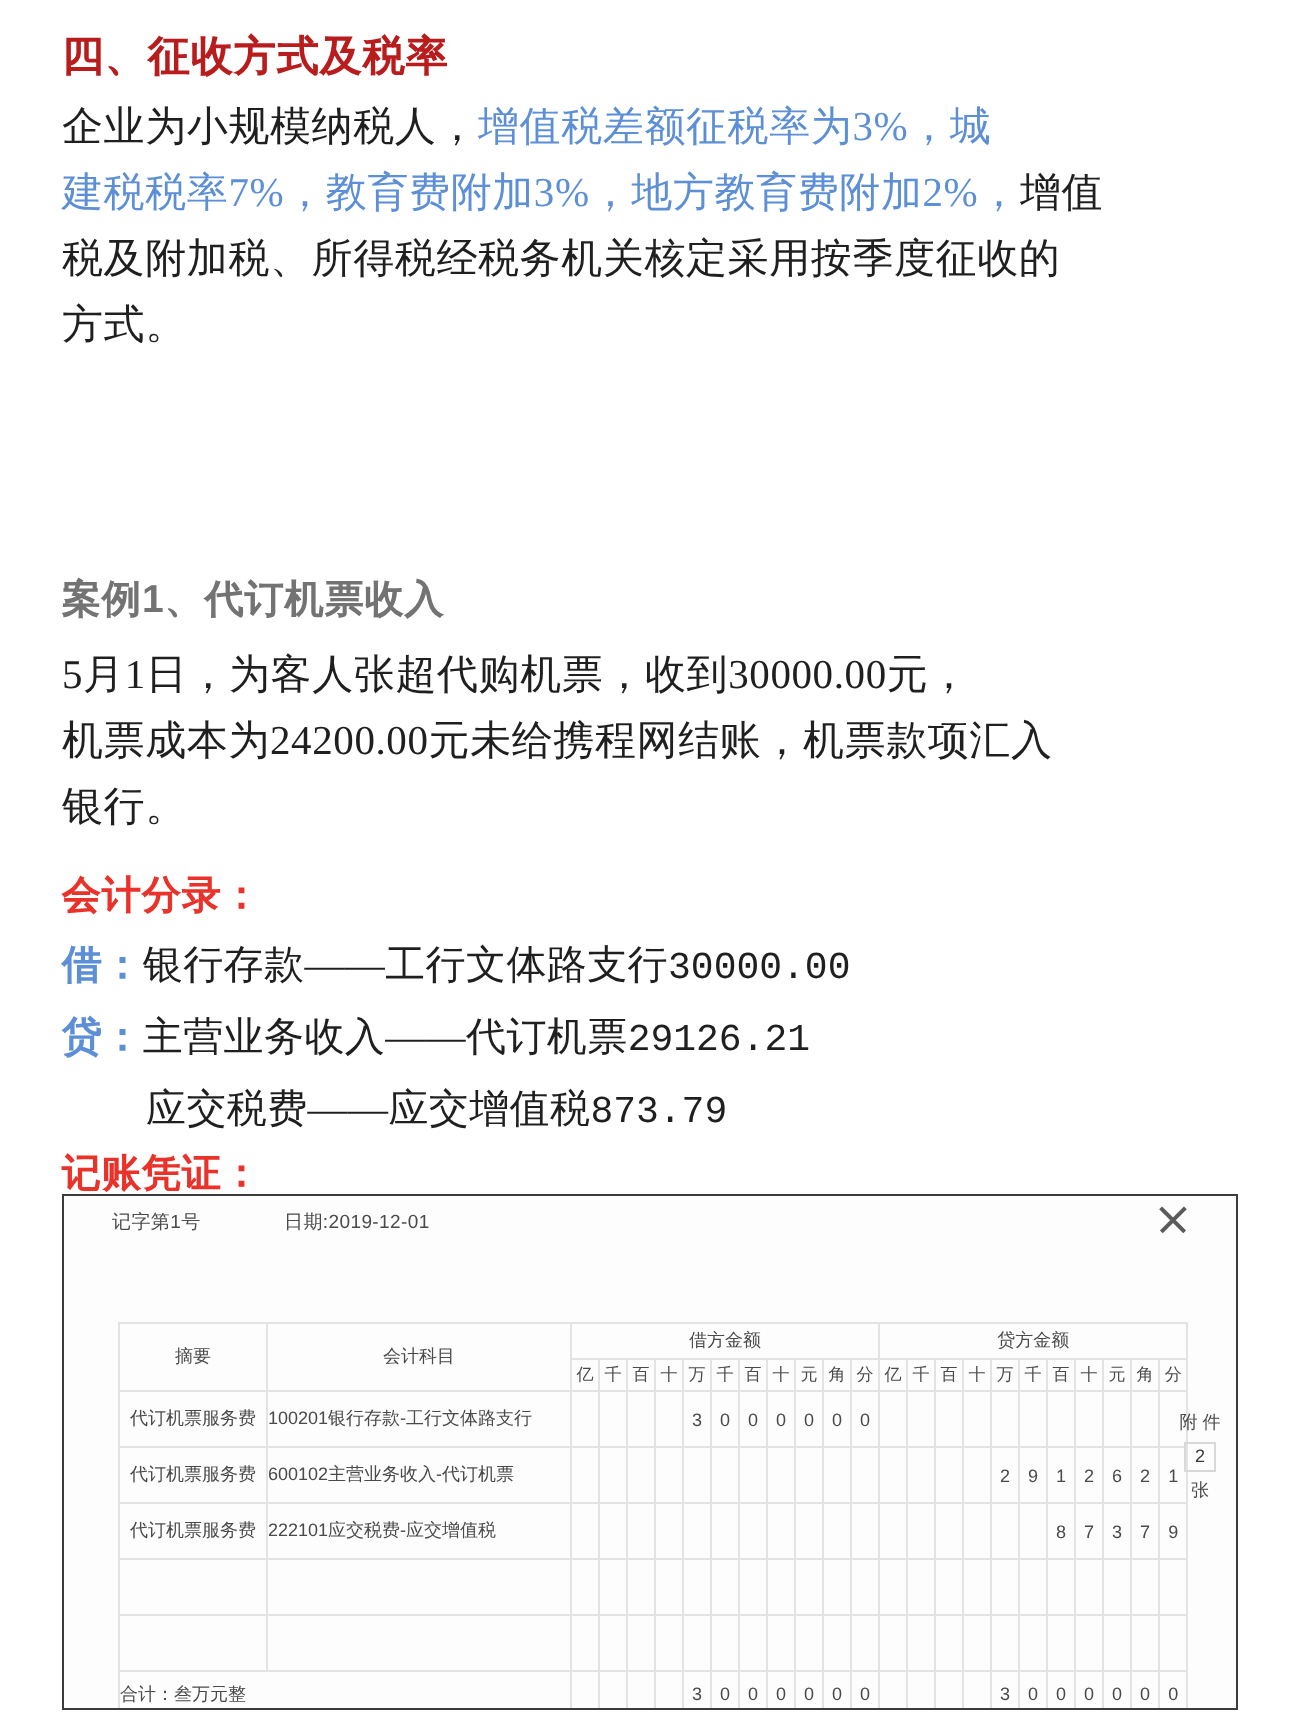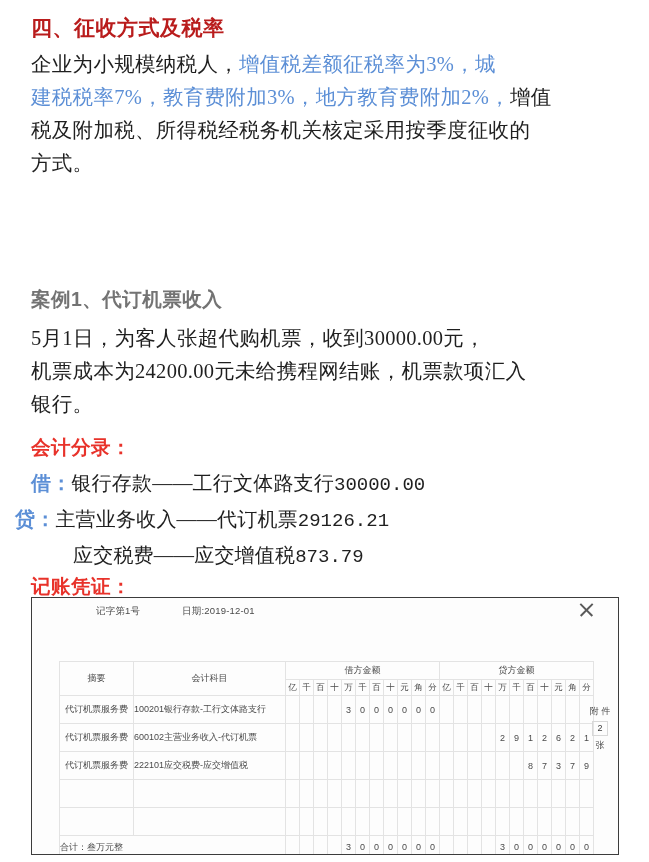--- a/index.html
+++ b/index.html
@@ -37,21 +37,21 @@
     position:absolute;font-size:20px;line-height:30px;color:#1f1f1f;
     white-space:nowrap;letter-spacing:.2px;
   }
   .entry .dc{color:#5c8fd6;font-weight:600;}
   .mono{font-family:"Liberation Mono","DejaVu Sans Mono",monospace;font-size:19px;letter-spacing:0px;}
 
   
   .voucher{
     position:absolute;left:31px;top:597px;width:588px;height:258px;
     background:#fdfdfd;border:1px solid #3c3c3c;box-sizing:border-box;
-    font-family:"Liberation Sans","DejaVu Sans",sans-serif;overflow:hidden;padding-left:40px;
+    font-family:"Liberation Sans","DejaVu Sans",sans-serif;overflow:hidden;
   }
   .v-topbar{position:relative;height:30px;}
   .v-no{position:absolute;left:24px;top:7px;font-size:9.5px;color:#4a4a4a;letter-spacing:.2px;}
   .v-date{position:absolute;left:110px;top:7px;font-size:9.5px;color:#4a4a4a;letter-spacing:.2px;}
   .v-close{
     position:absolute;right:22px;top:2px;width:20px;height:20px;cursor:pointer;
   }
   .v-close:before,.v-close:after{
     content:"";position:absolute;left:2px;top:9px;width:17px;height:1.5px;background:#5a5a5a;
   }
@@ -110,21 +110,21 @@
     <span>5月1日，为客人张超代购机票，收到30000.00元，</span><br>
     <span>机票成本为24200.00元未给携程网结账，机票款项汇入</span><br>
     <span>银行。</span>
   </div>
 
   <div class="red-label" style="left:31px;top:434px;">会计分录：</div>
 
   <div class="entry" style="left:31px;top:468px;">
     <span class="dc">借：</span><span>银行存款——工行文体路支行</span><span class="mono">30000.00</span>
   </div>
-  <div class="entry" style="left:15px;top:504px;">
+  <div class="entry" style="left:31px;top:504px;">
     <span class="dc">贷：</span><span>主营业务收入——代订机票</span><span class="mono">29126.21</span>
   </div>
   <div class="entry" style="left:73px;top:540px;">
     <span>应交税费——应交增值税</span><span class="mono">873.79</span>
   </div>
 
   <div class="red-label" style="left:31px;top:573px;">记账凭证：</div>
 
   <div class="voucher">
     <div class="v-topbar">

